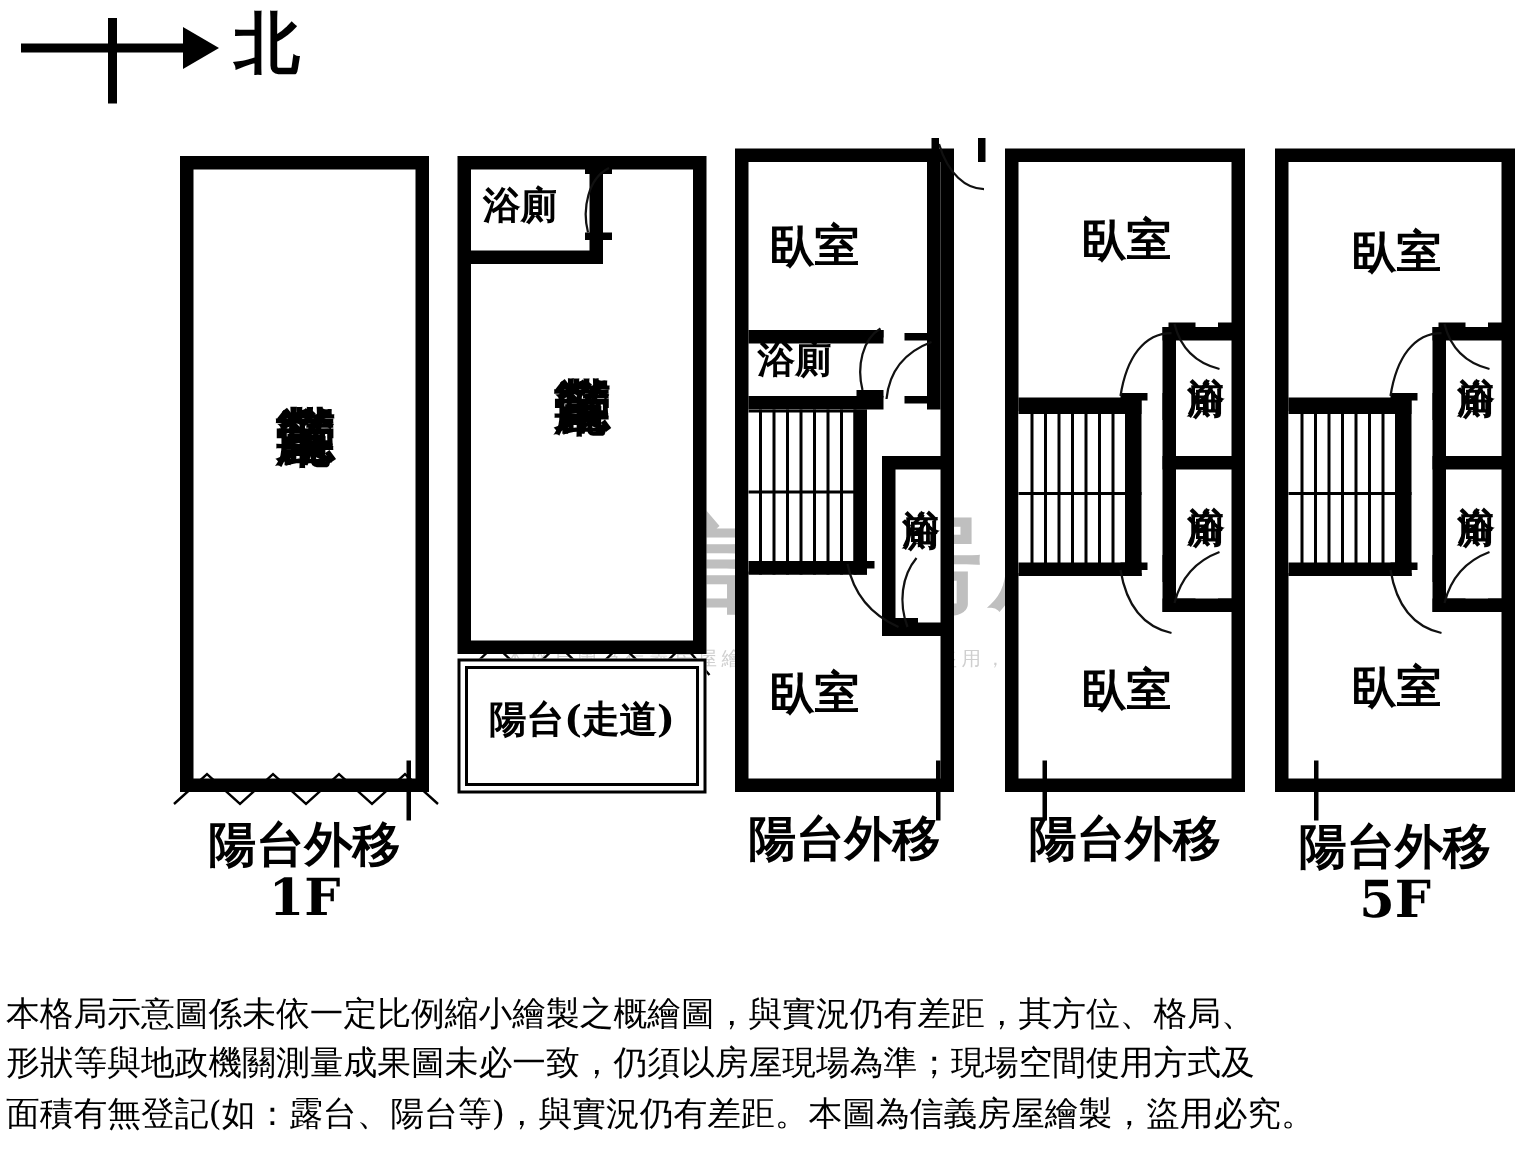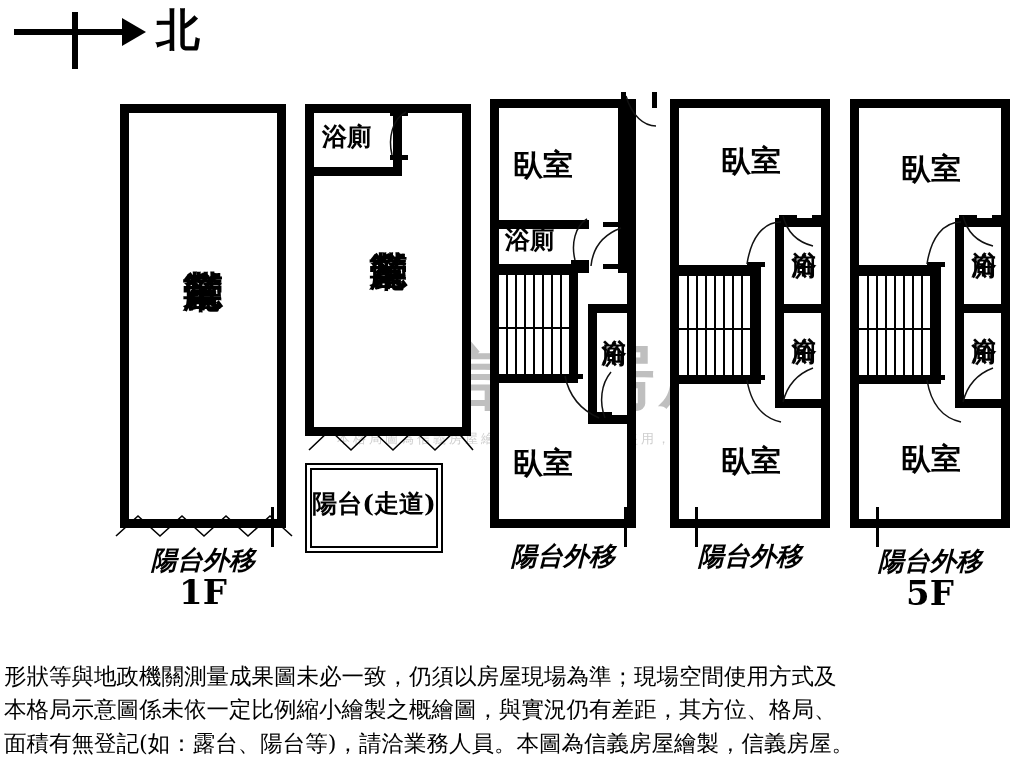--- a/index.html
+++ b/index.html
@@ -59,21 +59,21 @@
   
   .zig{position:absolute;overflow:visible;}
 
   
   .balcony{position:absolute;box-sizing:border-box;border:2px solid #000;background:#fff;}
   .balcony .inner{position:absolute;left:3px;top:3px;right:3px;bottom:3px;border:2px solid #000;}
 
   
   .caption{position:absolute;text-align:center;
     font-family:"DejaVu Serif","Liberation Serif",serif;font-weight:700;}
-  .caption .moved{font-size:26px;line-height:1.05;white-space:nowrap;font-style:italic;}
+  .caption .moved{font-size:32px;line-height:1.05;white-space:nowrap;}
   .caption .fl{font-size:34px;line-height:1.1;}
   .ticker{position:absolute;width:3px;background:#000;}
 
   
   .wm{position:absolute;pointer-events:none;}
   .wm-logo{position:absolute;width:92px;height:92px;background:#a8a8a8;}
   .wm-logo .head{position:absolute;left:24px;top:12px;width:25px;height:25px;
       background:#fff;border-radius:50%;}
   .wm-logo .body{position:absolute;left:-6px;top:40px;width:104px;height:60px;
       background:#fff;border-radius:52% 52% 0 0 / 70% 70% 0 0;}
@@ -138,21 +138,21 @@
       <path d="M52,3 C38,10 34,30 38,46" fill="none" stroke="#111" stroke-width="1.5"></path>
     </svg>
     <div class="rlabel" style="left:8px;top:11px;font-size:25px;">浴廁</div>
     <div class="rlabel vert" style="left:50%;top:108px;transform:translateX(-50%);font-size:38px;">營業廳</div>
   </div>
 
   <svg class="zig" style="left:307px;top:424px;width:168px;height:28px;" viewBox="0 0 168 28">
     <polyline points="2,26 23,6 44,26 65,6 86,26 107,6 128,26 149,6 166,26" fill="none" stroke="#000" stroke-width="1.6"></polyline>
   </svg>
 
-  <div class="balcony" style="left:305px;top:463px;width:138px;height:90px;">
+  <div class="balcony" style="left:305px;top:439px;width:166px;height:90px;">
     <div class="inner"></div>
     <div class="rlabel" style="left:50%;top:26px;transform:translateX(-50%);font-size:25px;white-space:nowrap;">陽台(走道)</div>
   </div>
 
   <div class="unit thick" style="left:490px;top:99px;width:146px;height:429px;">
 
     <div class="rlabel" style="left:14px;top:42px;font-size:30px;white-space:nowrap;">臥室</div>
 
     <div class="wall" style="left:-0px;top:112px;width:90px;height:9px;"></div>
 
@@ -324,18 +324,18 @@
 
     <div class="rlabel" style="left:42px;top:336px;font-size:30px;white-space:nowrap;">臥室</div>
   </div>
   <div class="ticker" style="left:876px;top:507px;height:40px;"></div>
   <div class="caption" style="left:817px;top:548px;width:226px;">
     <div class="moved">陽台外移</div>
     <div class="fl">5F</div>
   </div>
 
   <div class="disclaimer">
+    <p>本格局示意圖係未依一定比例縮小繪製之概繪圖，與實況仍有差距，其方位、格局、</p>
     <p>形狀等與地政機關測量成果圖未必一致，仍須以房屋現場為準；現場空間使用方式及</p>
-    <p>本格局示意圖係未依一定比例縮小繪製之概繪圖，與實況仍有差距，其方位、格局、</p>
-    <p>面積有無登記(如：露台、陽台等)，請洽業務人員。本圖為信義房屋繪製，信義房屋。</p>
+    <p>面積有無登記(如：露台、陽台等)，與實況仍有差距。本圖為信義房屋繪製，盜用必究。</p>
   </div>
 
 </div>
 
 </body></html>

